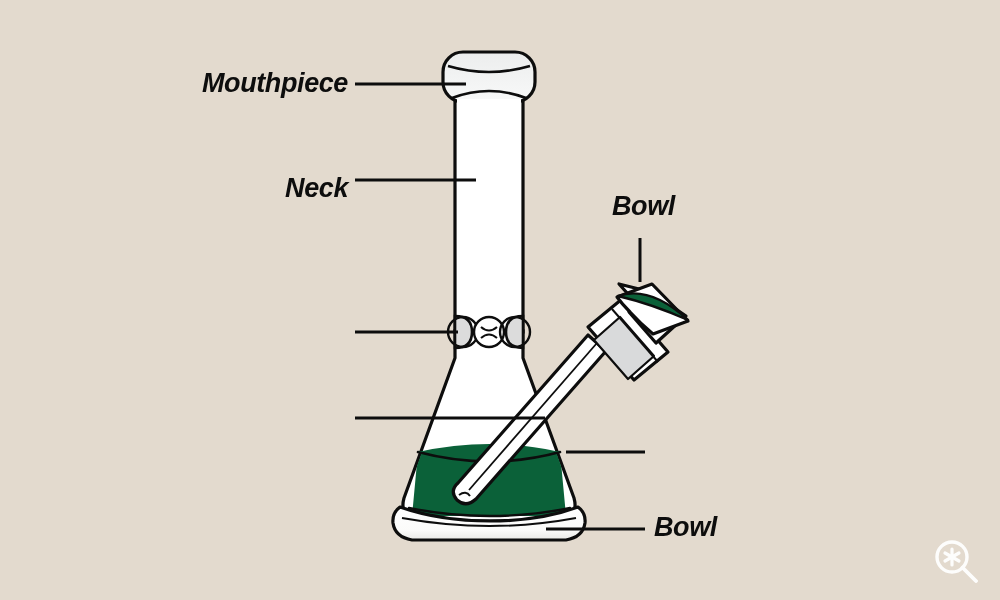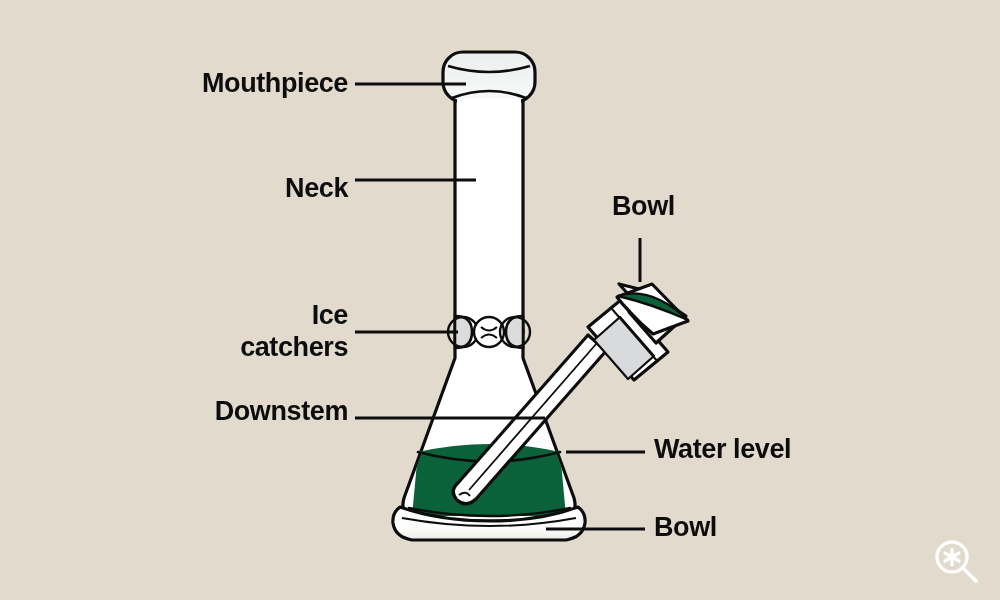--- a/index.html
+++ b/index.html
@@ -24,20 +24,21 @@
   }
   .label {
     position: absolute;
     font-family: "Liberation Sans", sans-serif;
     font-size: 27px;
     font-weight: 600;
     color: #0d0d0d;
     letter-spacing: -0.4px;
     white-space: pre;
     line-height: 1.18;
+    font-style: italic;
   }
   .label.right-align {
     text-align: right;
   }
   .label.left-align {
     text-align: center;
   }
   #label-mouthpiece { right: 652px; top: 68px; }
   #label-neck       { right: 652px; top: 173px; }
   #label-icecatch   { right: 652px; top: 300px; }
@@ -163,28 +164,24 @@
       <line x1="640" y1="238" x2="640" y2="282"></line>
       <line x1="566" y1="452" x2="645" y2="452"></line>
       <line x1="546" y1="529" x2="645" y2="529"></line>
     </g>
   </svg>
 
   <div class="label right-align" id="label-mouthpiece">Mouthpiece</div>
 
   <div class="label right-align" id="label-neck">Neck</div>
 
-  <div class="label right-align" id="label-icecatch">Ice
-catchers</div>
 
-  <div class="label right-align" id="label-downstem">Downstem</div>
 
   <div class="label left-align" id="label-bowl">Bowl</div>
 
-  <div class="label left-align" id="label-water">Water level</div>
 
   <div class="label left-align" id="label-base">Bowl</div>
 
   <svg id="watermark" viewBox="0 0 52 52">
     <circle cx="21" cy="21" r="15" fill="none" stroke="#ffffff" stroke-width="3.4"></circle>
     <line x1="31.5" y1="31.5" x2="45" y2="45" stroke="#ffffff" stroke-width="3.8" stroke-linecap="round"></line>
     <g stroke="#ffffff" stroke-width="3.2" stroke-linecap="round">
       <line x1="21" y1="13" x2="21" y2="29"></line>
       <line x1="14" y1="17" x2="28" y2="25"></line>
       <line x1="28" y1="17" x2="14" y2="25"></line>

